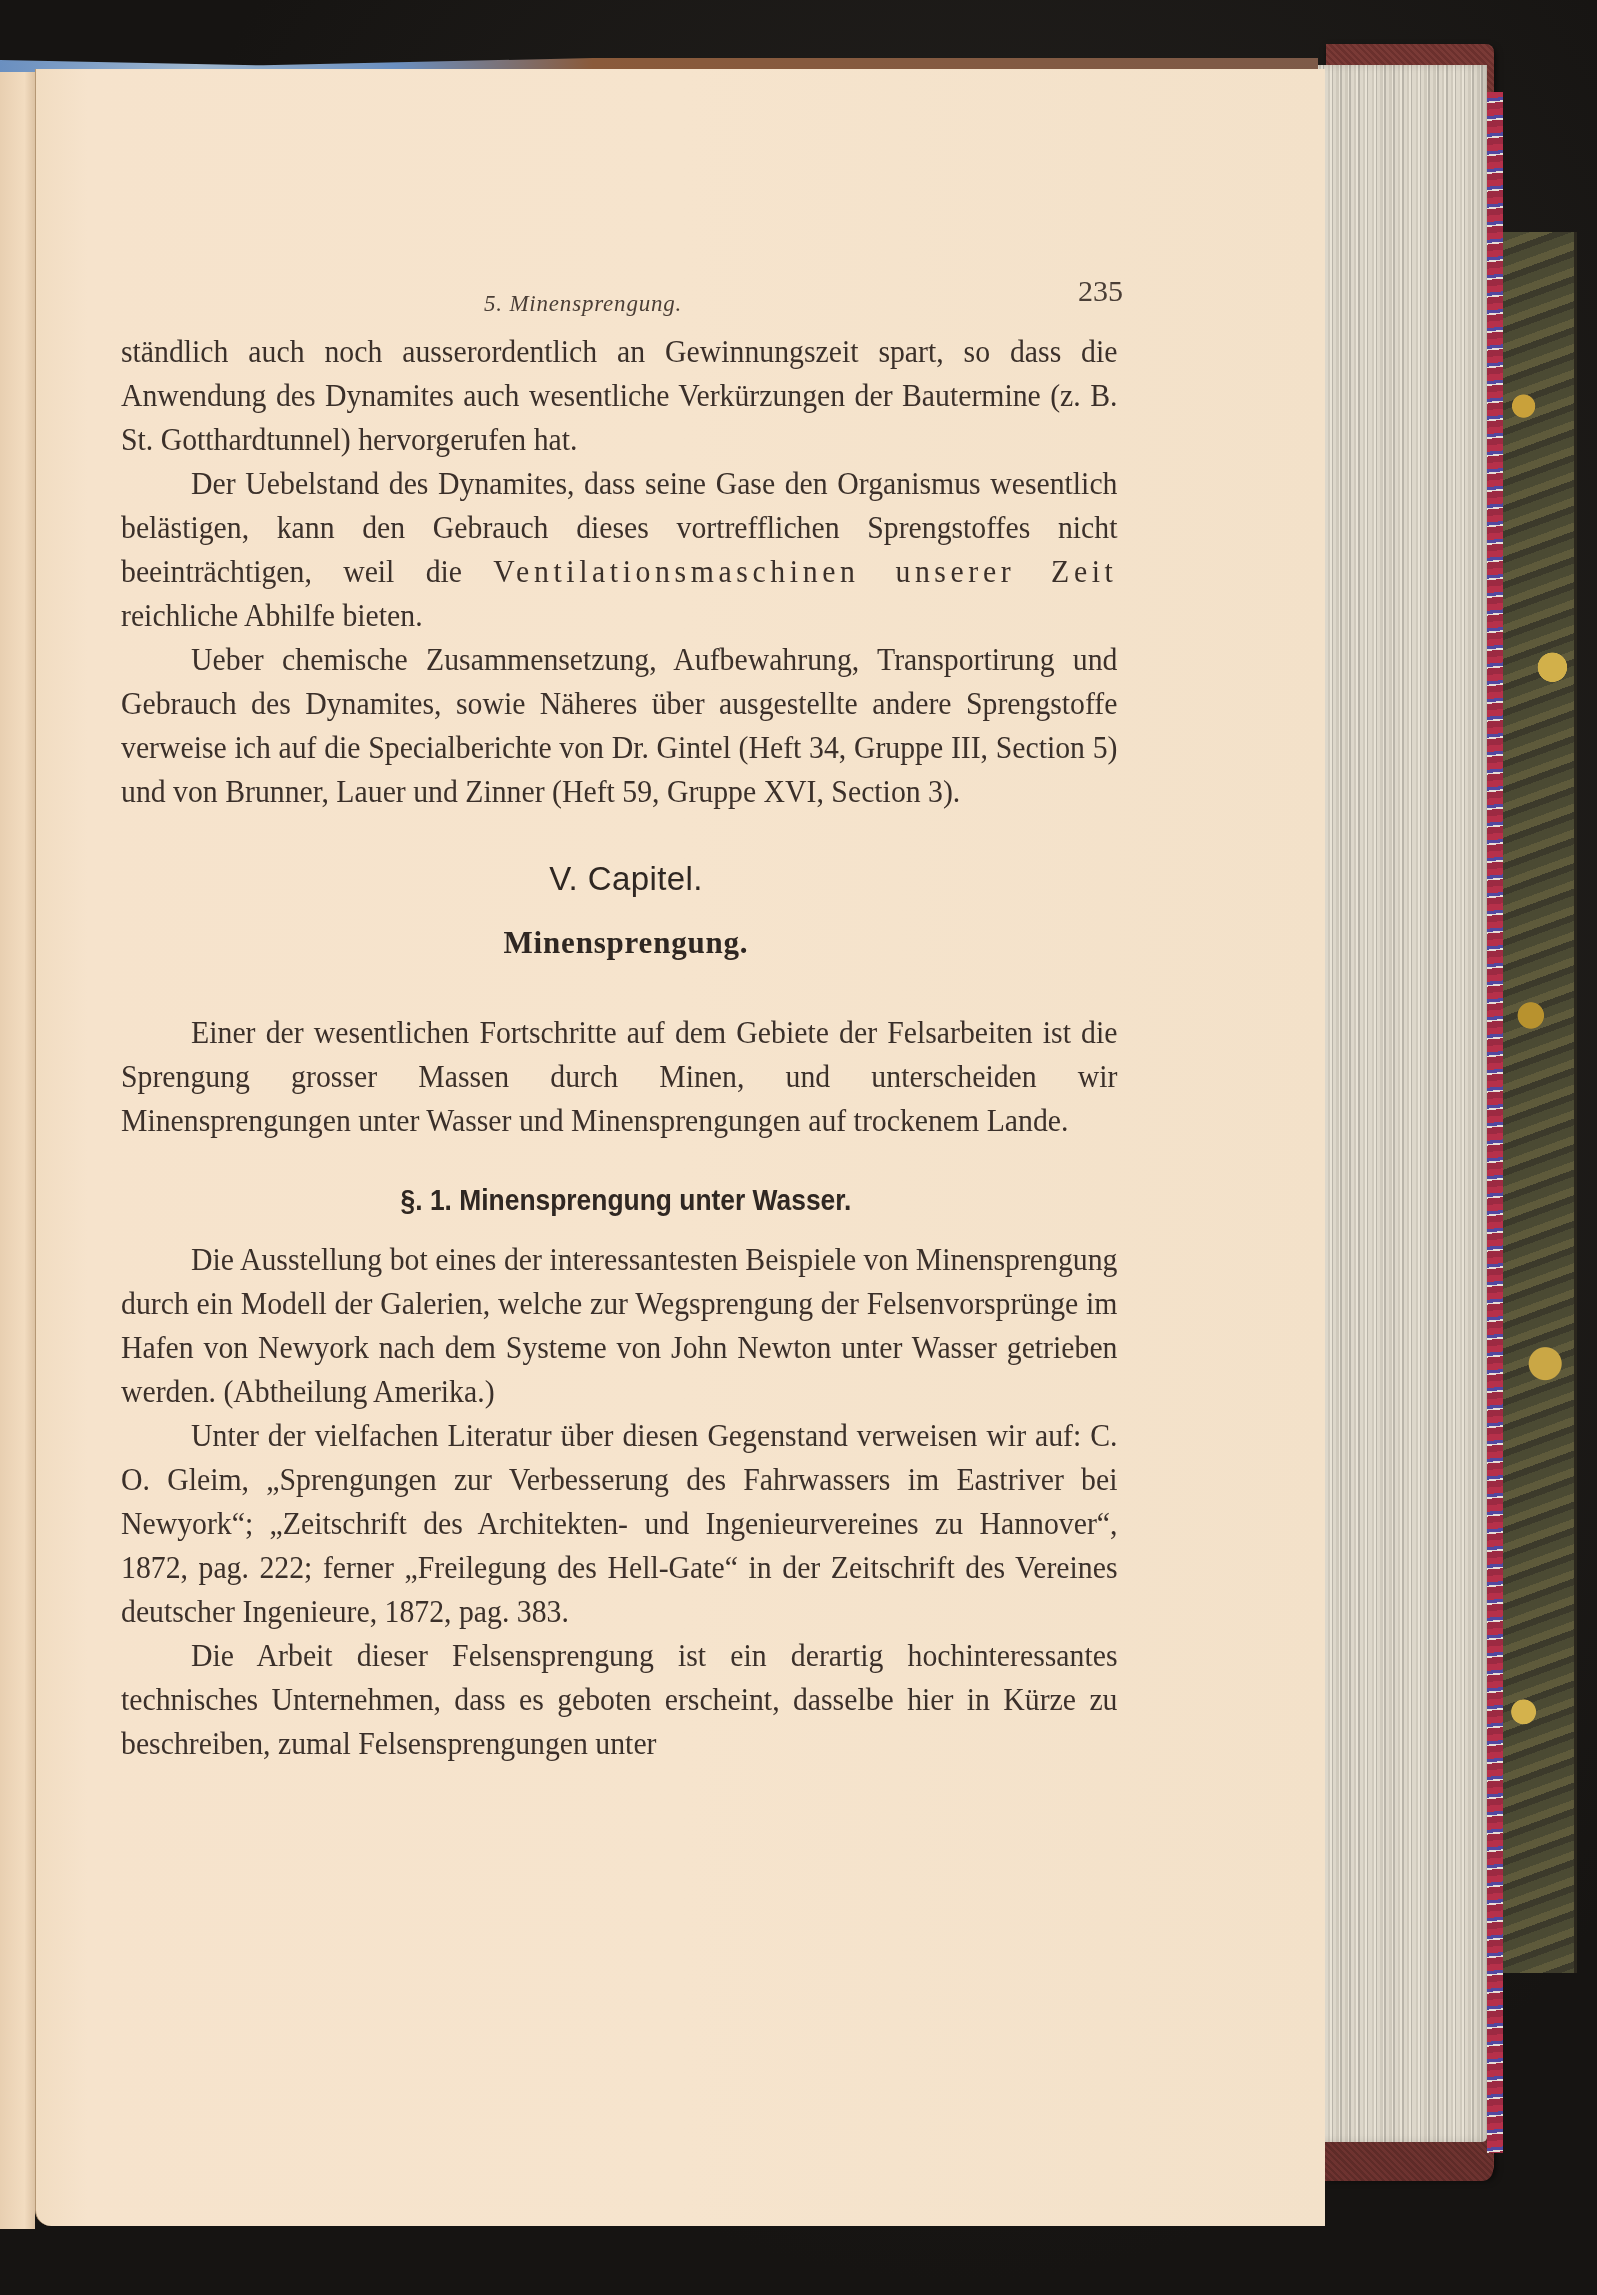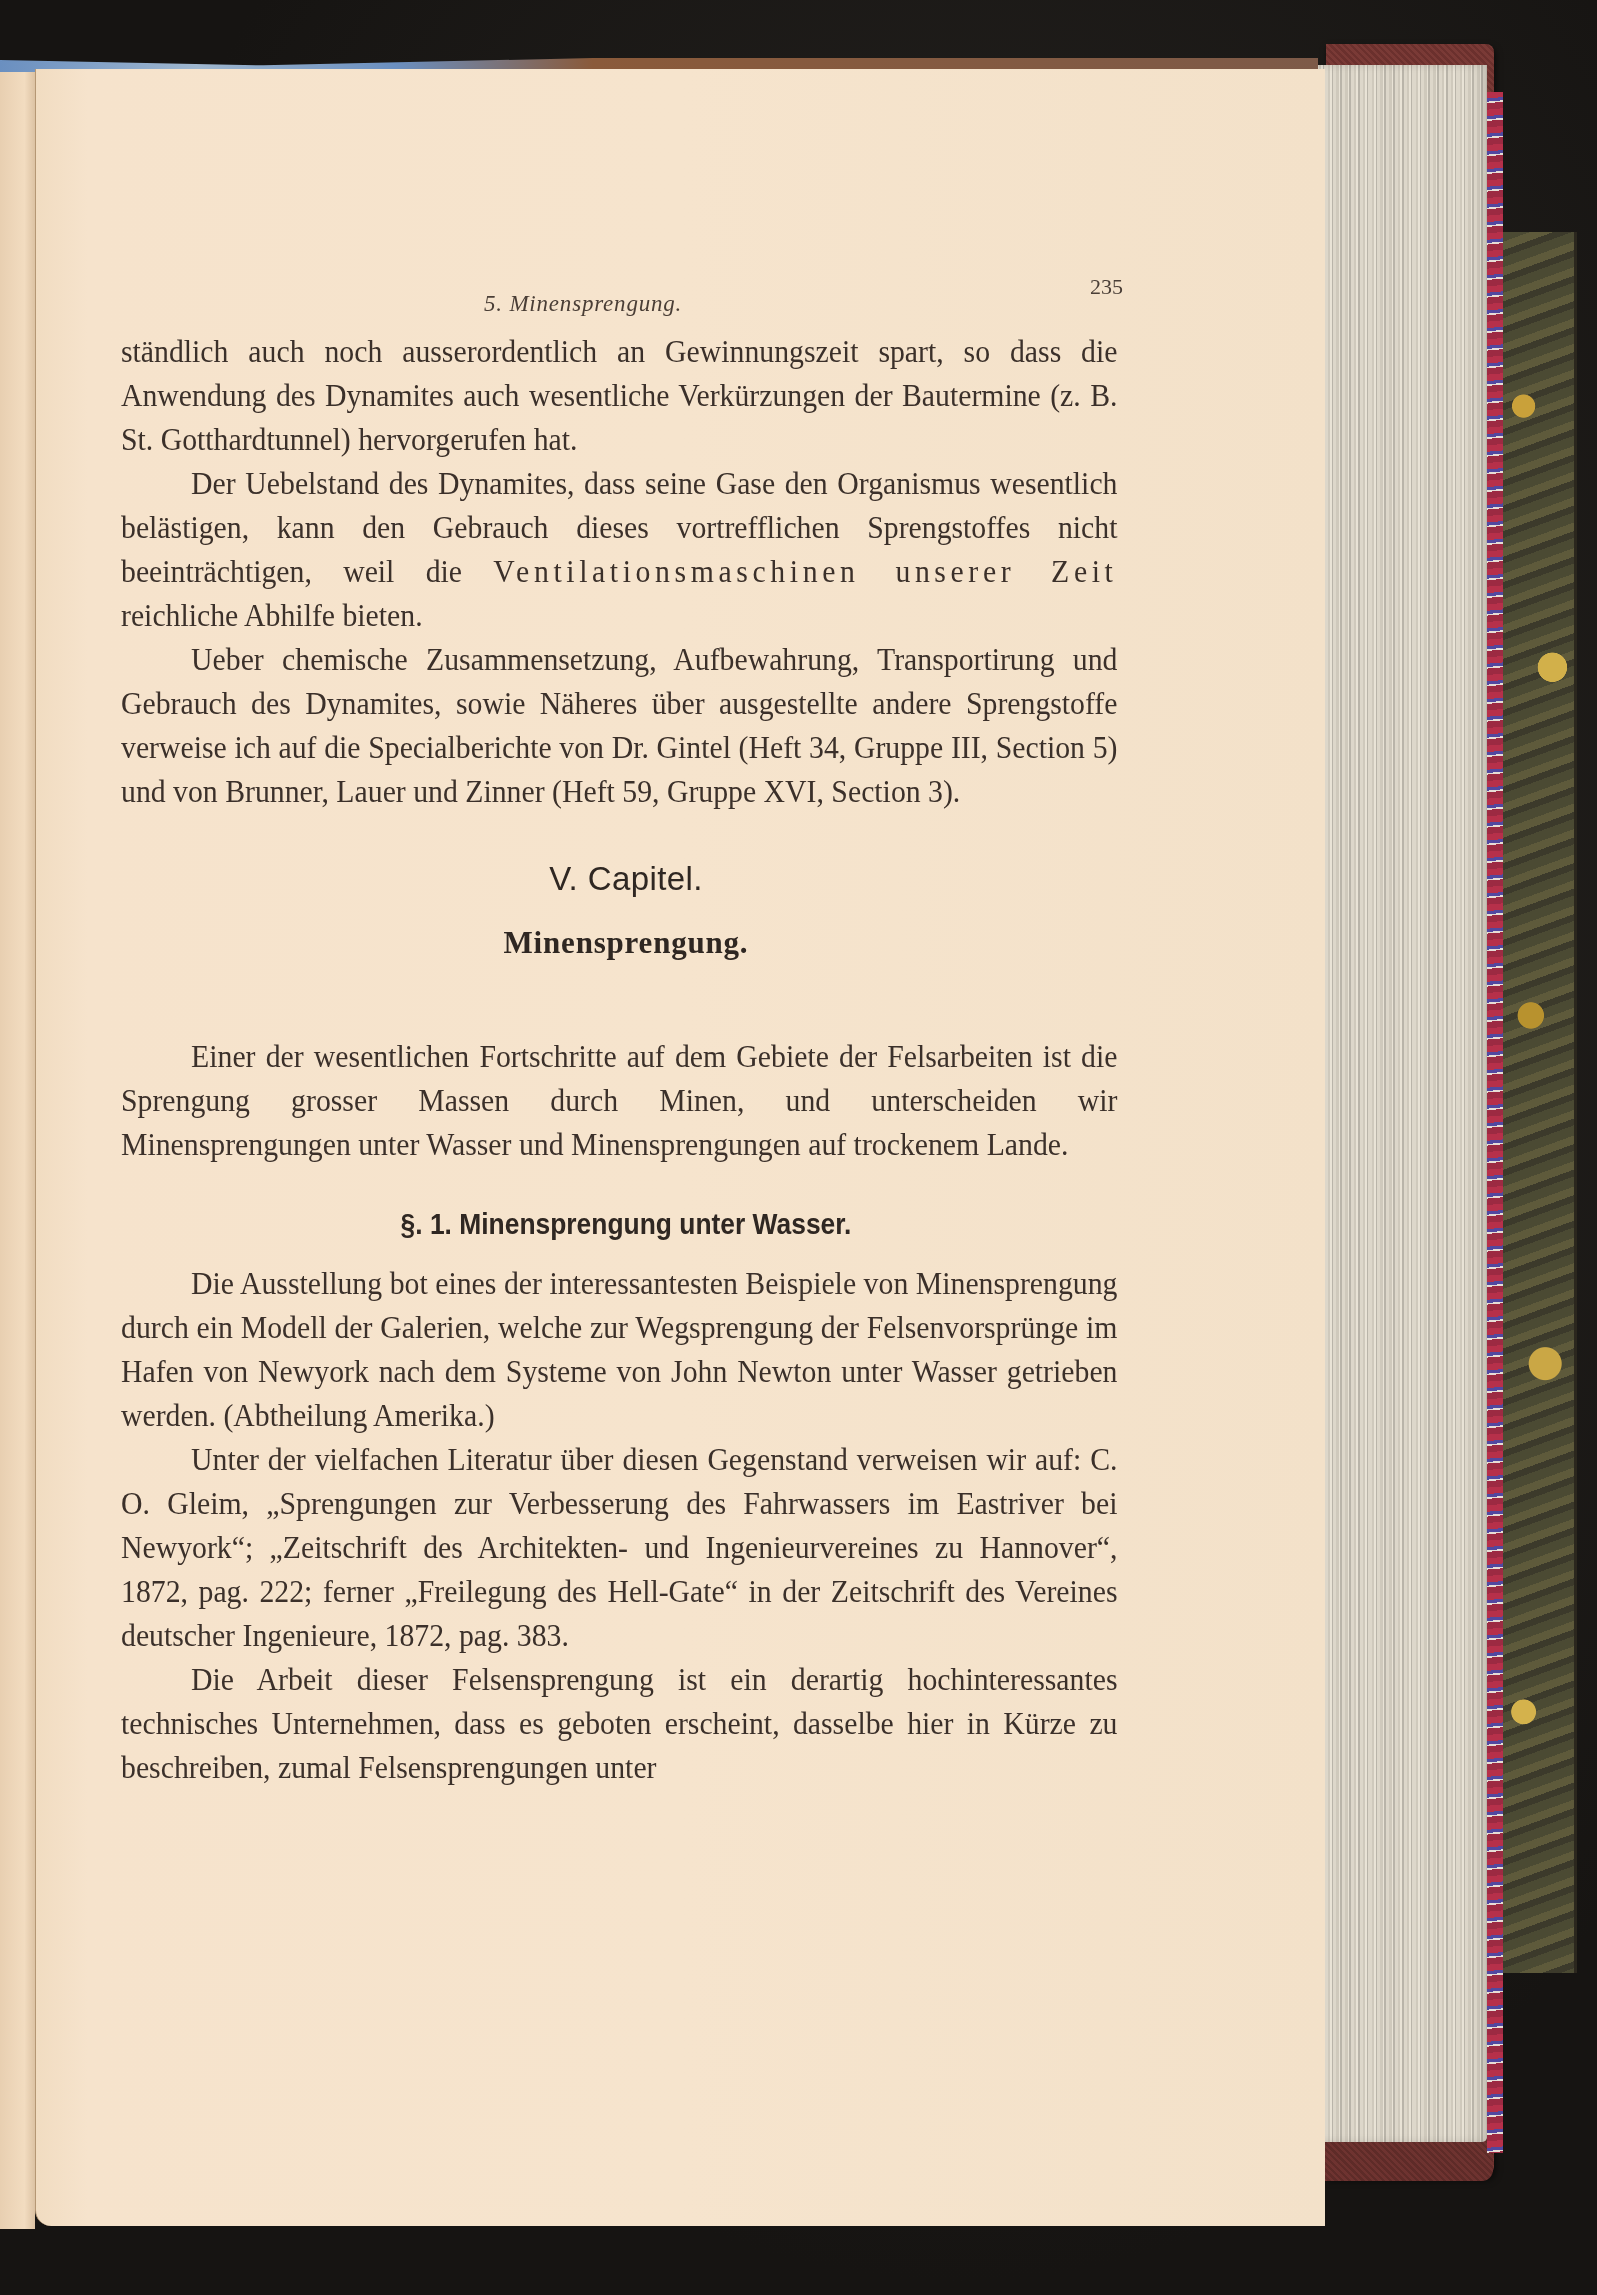--- a/index.html
+++ b/index.html
@@ -72,38 +72,38 @@
     }
     .running-head {
       position: relative; height: 48px;
     }
     .rh-title {
       position: absolute; left: 363px; top: 19px;
       font-style: italic; font-size: 23px; letter-spacing: 0.8px; color: #4a3e36;
     }
     .rh-num {
       position: absolute; right: 8px; top: 1.6px;
-      font-size: 22px; color: #4a3e36;
+      font-size: 30px; color: #4a3e36;
     }
     p.txt {
       margin: 0; font-size: 31px; line-height: 44px;
       text-align: justify; text-align-last: auto;
       font-family: "Liberation Serif", serif;
       transform: scaleX(0.96); transform-origin: left;
       width: 1038px;
     }
     p.indent { text-indent: 73px; }
     .spaced { letter-spacing: 4.8px; }
     h2.chapter {
       margin: 46px 0 0 0; text-align: center; font-size: 33px; font-weight: normal;
       font-family: "Liberation Sans", sans-serif; letter-spacing: 0.4px; color: #2f2722;
       width: 1010px;
     }
     h3.chapter-title {
-      margin: 27px 0 74px 0; text-align: center; font-size: 31px; font-weight: bold;
+      margin: 27px 0 50px 0; text-align: center; font-size: 31px; font-weight: bold;
       font-family: "Liberation Serif", serif; letter-spacing: 0.8px; color: #2f2722;
       width: 1010px;
     }
     h4.section {
       margin: 40px 0 21px 0; text-align: center; font-size: 30px; font-weight: bold;
       font-family: "Liberation Sans", sans-serif; color: #2f2722; width: 1010px;
       transform: scaleX(0.88);
     }
   </style>
 </head>

